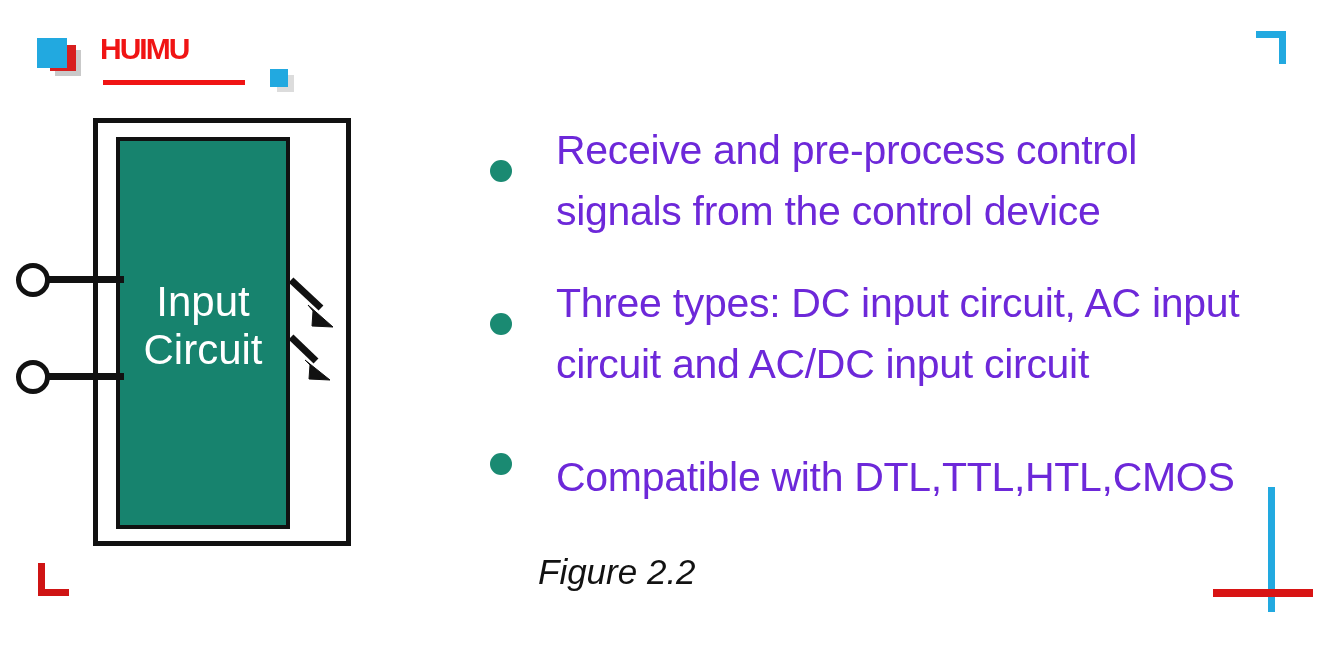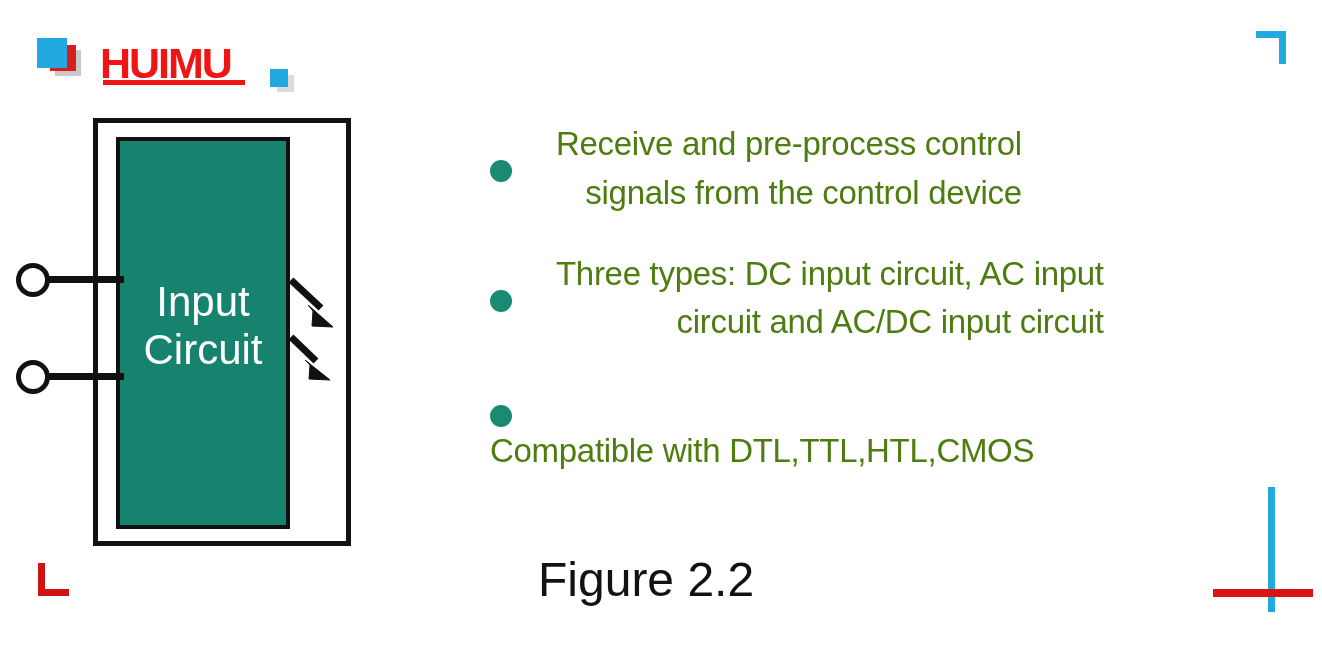--- a/index.html
+++ b/index.html
@@ -46,23 +46,23 @@
     position: absolute;
     left: 37px;
     top: 38px;
     width: 30px;
     height: 30px;
     background: #22a9e0;
   }
   .logo-word {
     position: absolute;
     left: 100px;
-    top: 42px;
-    font-family: "Liberation Sans", sans-serif;
-    font-size: 43px;
+    top: 34px;
+    font-family: "Liberation Sans", sans-serif;
+    font-size: 30px;
     font-weight: bold;
     letter-spacing: -2px;
     color: #f01414;
     line-height: 1;
   }
   .logo-underline {
     position: absolute;
     left: 103px;
     top: 80px;
     width: 142px;
@@ -209,51 +209,51 @@
     top: 112px;
     width: 800px;
   }
   .bullet-row {
     position: relative;
     display: flex;
     align-items: flex-start;
   }
   .bullet-row.b1 { margin-top: 8px; }
   .bullet-row.b2 { margin-top: 32px; }
-  .bullet-row.b3 { margin-top: 52px; flex-direction: column; }
+  .bullet-row.b3 { margin-top: 52px; }
   .bullet-dot {
     flex: 0 0 auto;
     width: 22px;
     height: 22px;
     border-radius: 50%;
     background: #1a8a72;
     margin-right: 44px;
   }
   .bullet-row.b1 .bullet-dot { margin-top: 40px; }
   .bullet-row.b2 .bullet-dot { margin-top: 40px; }
   .bullet-row.b3 .bullet-dot { margin-top: 6px; }
   .bullet-text {
-    color: #4d7c0f;
-    font-family: "Liberation Sans", sans-serif;
-    font-size: 33px;
+    color: #6d28d9;
+    font-family: "Liberation Sans", sans-serif;
+    font-size: 41px;
     line-height: 1.48;
     white-space: pre-line;
     letter-spacing: -0.3px;
-    text-align: right;
   }
 
   
   .caption {
     position: absolute;
     left: 538px;
     top: 552px;
     color: #121212;
     font-family: "Liberation Sans", sans-serif;
-    font-size: 48px;
+    font-size: 35px;
     letter-spacing: 0px;
+    font-style: italic;
   }
 </style>
 </head>
 <body>
 
 <div id="page">
 
   <div class="logo-block">
     <div class="logo-sq-shadow"></div>
     <div class="logo-sq-red"></div>

